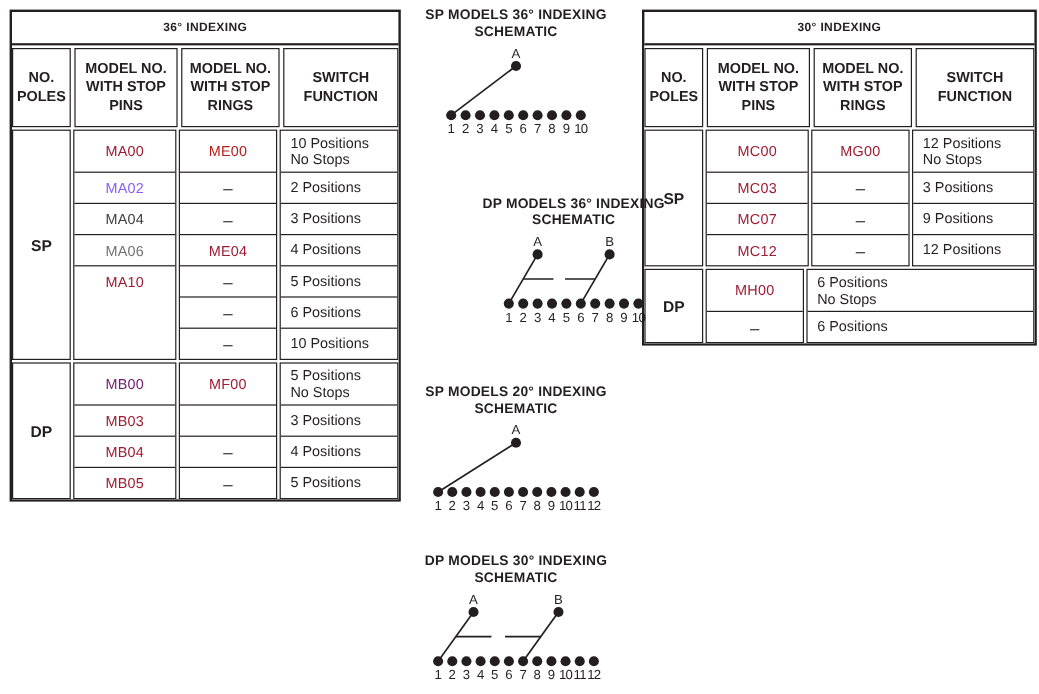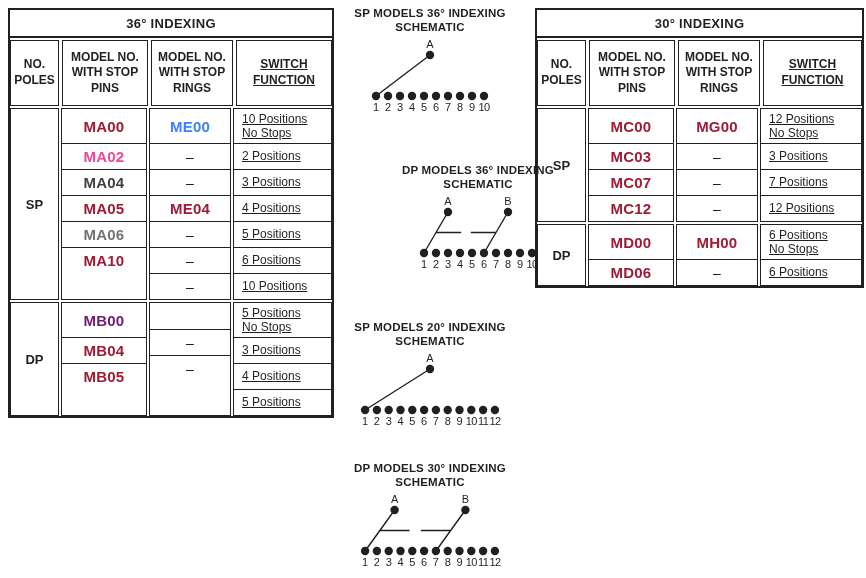--- a/index.html
+++ b/index.html
@@ -5,43 +5,43 @@
   html,body{margin:0;padding:0;background:#ffffff;}
   body{
     width:866px;height:578px;position:relative;overflow:hidden;
     font-family:"Liberation Sans","DejaVu Sans",sans-serif;color:#231f20;
     -webkit-font-smoothing:antialiased;
   }
   .itable{position:absolute;border:2px solid #231f20;background:#fff;}
   .itable-title{
     height:26px;border-bottom:2px solid #231f20;
     display:flex;align-items:center;justify-content:center;
-    font-weight:bold;font-size:13px;letter-spacing:.3px;
+    font-weight:bold;font-size:10px;letter-spacing:.3px;
   }
   .itable-body{display:flex;flex-direction:column;background:#fff;}
   .hrow{display:flex;gap:3px;margin-top:2px;}
   .section{display:flex;gap:2px;margin-top:2px;}
   .cell{border:1.2px solid #231f20;box-sizing:border-box;background:#fff;}
   .c0{width:49px;flex:0 0 auto;}
   .c1{width:86px;flex:0 0 auto;}
   .c2{width:82px;flex:0 0 auto;}
-  .c3{flex:1 1 auto;text-decoration:underline;}
+  .c3{flex:1 1 auto;}
   .hcell{
     display:flex;align-items:center;justify-content:center;text-align:center;
     font-weight:bold;font-size:12px;line-height:1.3;height:66px;white-space:pre-line;
   }
   .poles-cell{display:flex;align-items:center;justify-content:center;font-size:13px;font-weight:bold;}
   .colbox{display:flex;flex-direction:column;}
   .rcell{
     height:26px;flex:0 0 auto;display:flex;align-items:center;justify-content:center;
     box-sizing:border-box;
   }
   .rcell.tall{height:34px;}
   .colbox .rcell + .rcell{border-top:1.2px solid #231f20;}
-  .model{font-weight:bold;font-size:15px;letter-spacing:.2px;}
+  .model{font-weight:normal;font-size:12px;letter-spacing:.2px;}
   .dash{font-size:14px;}
   .func{justify-content:flex-start;text-align:left;padding-left:8px;
         font-size:12px;line-height:1.18;white-space:pre-line;}
   .schematic{position:absolute;width:190px;text-align:center;}
   .schematic-title{
     font-weight:bold;font-size:11.5px;line-height:1.25;white-space:pre-line;
     margin-bottom:2px;letter-spacing:.2px;
   }
   .schematic svg{display:block;}
   svg text{font-family:"Liberation Sans","DejaVu Sans",sans-serif;fill:#231f20;}
@@ -62,28 +62,27 @@
 WITH STOP
 RINGS</div>
       <div class="cell hcell c3">SWITCH
 FUNCTION</div>
     </div>
     <div id="t0-sections">
         <div class="section">
           <div class="cell poles-cell c0">SP</div>
           <div class="cell colbox c1">
             <div class="rcell tall model" style="color: rgb(158, 28, 51);">MA00</div>
-            <div class="rcell model" style="color: #ec4899;">MA02</div>
+            <div class="rcell model" style="color: #8b5cf6;">MA02</div>
             <div class="rcell model" style="color: #404040;">MA04</div>
-            <div class="rcell model" style="color: rgb(158, 28, 51);">MA05</div>
             <div class="rcell model" style="color: #737373;">MA06</div>
             <div class="rcell model" style="color: rgb(158, 28, 51);">MA10</div>
           </div>
           <div class="cell colbox c2">
-            <div class="rcell tall model" style="color: #3b82f6;">ME00</div>
+            <div class="rcell tall model" style="color: #b91c1c;">ME00</div>
             <div class="rcell dash">–</div>
             <div class="rcell dash">–</div>
             <div class="rcell model" style="color: rgb(158, 28, 51);">ME04</div>
             <div class="rcell dash">–</div>
             <div class="rcell dash">–</div>
             <div class="rcell dash">–</div>
           </div>
           <div class="cell colbox c3">
             <div class="rcell tall func">10 Positions
 No Stops</div>
@@ -92,24 +91,26 @@
             <div class="rcell func">4 Positions</div>
             <div class="rcell func">5 Positions</div>
             <div class="rcell func">6 Positions</div>
             <div class="rcell func">10 Positions</div>
           </div>
         </div>
         <div class="section">
           <div class="cell poles-cell c0">DP</div>
           <div class="cell colbox c1">
             <div class="rcell tall model" style="color: #701a75;">MB00</div>
+            <div class="rcell model" style="color: rgb(158, 28, 51);">MB03</div>
             <div class="rcell model" style="color: rgb(158, 28, 51);">MB04</div>
             <div class="rcell model" style="color: rgb(158, 28, 51);">MB05</div>
           </div>
           <div class="cell colbox c2">
+            <div class="rcell tall model" style="color: rgb(158, 28, 51);">MF00</div>
             <div class="rcell dash"></div>
             <div class="rcell dash">–</div>
             <div class="rcell dash">–</div>
           </div>
           <div class="cell colbox c3">
             <div class="rcell tall func">5 Positions
 No Stops</div>
             <div class="rcell func">3 Positions</div>
             <div class="rcell func">4 Positions</div>
             <div class="rcell func">5 Positions</div>
@@ -146,30 +147,26 @@
           <div class="cell colbox c2">
             <div class="rcell tall model" style="color: rgb(158, 28, 51);">MG00</div>
             <div class="rcell dash">–</div>
             <div class="rcell dash">–</div>
             <div class="rcell dash">–</div>
           </div>
           <div class="cell colbox c3">
             <div class="rcell tall func">12 Positions
 No Stops</div>
             <div class="rcell func">3 Positions</div>
-            <div class="rcell func">7 Positions</div>
+            <div class="rcell func">9 Positions</div>
             <div class="rcell func">12 Positions</div>
           </div>
         </div>
         <div class="section">
           <div class="cell poles-cell c0">DP</div>
-          <div class="cell colbox c1">
-            <div class="rcell tall model" style="color: rgb(158, 28, 51);">MD00</div>
-            <div class="rcell model" style="color: rgb(158, 28, 51);">MD06</div>
-          </div>
           <div class="cell colbox c2">
             <div class="rcell tall model" style="color: rgb(158, 28, 51);">MH00</div>
             <div class="rcell dash">–</div>
           </div>
           <div class="cell colbox c3">
             <div class="rcell tall func">6 Positions
 No Stops</div>
             <div class="rcell func">6 Positions</div>
           </div>
         </div>

